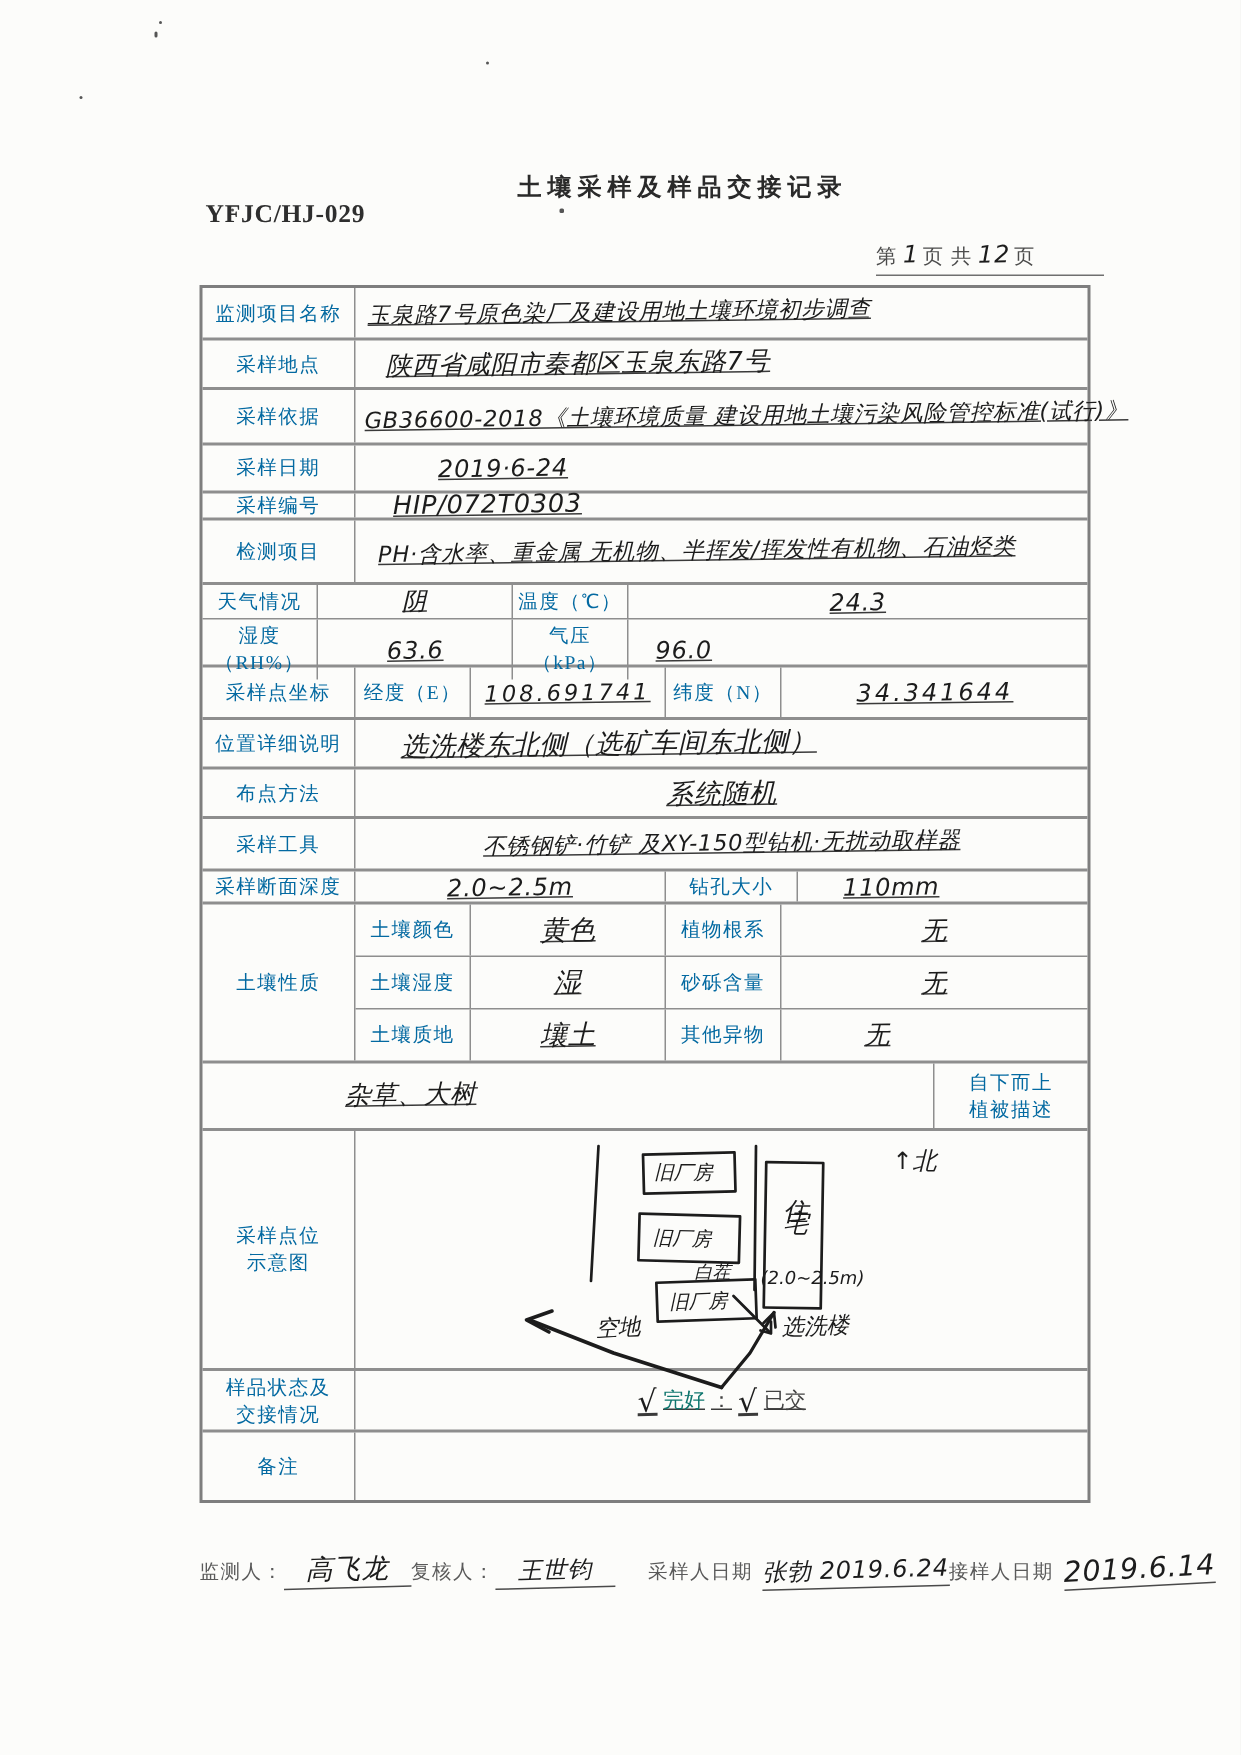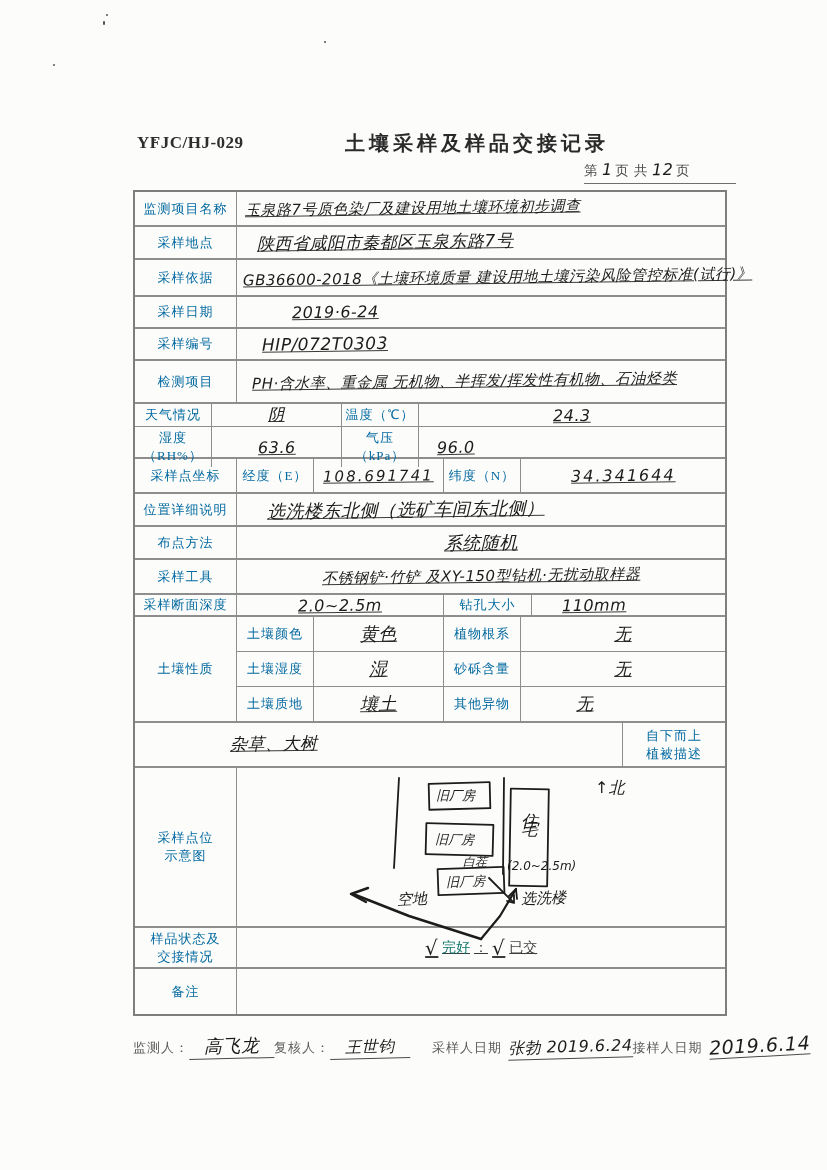--- a/index.html
+++ b/index.html
@@ -9,22 +9,22 @@
     background:#fcfcfa; overflow:hidden; color:#3a3a3a;
   }
   
   .speck { position:absolute; background:#555; border-radius:1px; }
   
   .form-code {
     position:absolute; left:137px; top:133px;
     font-size:17px; font-weight:bold; letter-spacing:.5px; color:#2e2e2e;
   }
   .doc-title {
-    position:absolute; left:345px; top:130px;
-    font-size:20px; font-weight:bold; letter-spacing:4px; color:#2a2a2a;
+    position:absolute; left:345px; top:115px;
+    font-size:16px; font-weight:bold; letter-spacing:4px; color:#2a2a2a;
   }
   .pagination {
     position:absolute; left:584px; top:160px; width:152px;
     font-size:13.5px; color:#4c4c4c; letter-spacing:1px;
     border-bottom:1.5px solid #6f6f6f; padding-bottom:3px;
     display:flex; align-items:baseline; gap:3px;
   }
   .pagination .hw { font-size:16px; }
   
   .hw {
@@ -114,21 +114,21 @@
         </div>
     </div>
 
     <div class="row" style="height:32px;">
       <div class="cell lbl w-label">采样日期</div>
       <div class="cell val w-flex">
           <span class="hw" style="font-size:16px;padding-left:55px;">2019·6-24</span>
         </div>
     </div>
 
-    <div class="row" style="height:32px;">
+    <div class="row" style="height:18px;">
       <div class="cell lbl w-label">采样编号</div>
       <div class="cell val w-flex">
           <span class="hw" style="font-size:17px;padding-left:25px;">HIP/072T0303</span>
         </div>
     </div>
 
     <div class="row" style="height:43px;">
       <div class="cell lbl w-label">检测项目</div>
       <div class="cell val w-flex">
           <span class="hw nowrap" style="font-size:15px;padding-left:15px;">PH·含水率、重金属 无机物、半挥发/挥发性有机物、石油烃类</span>

